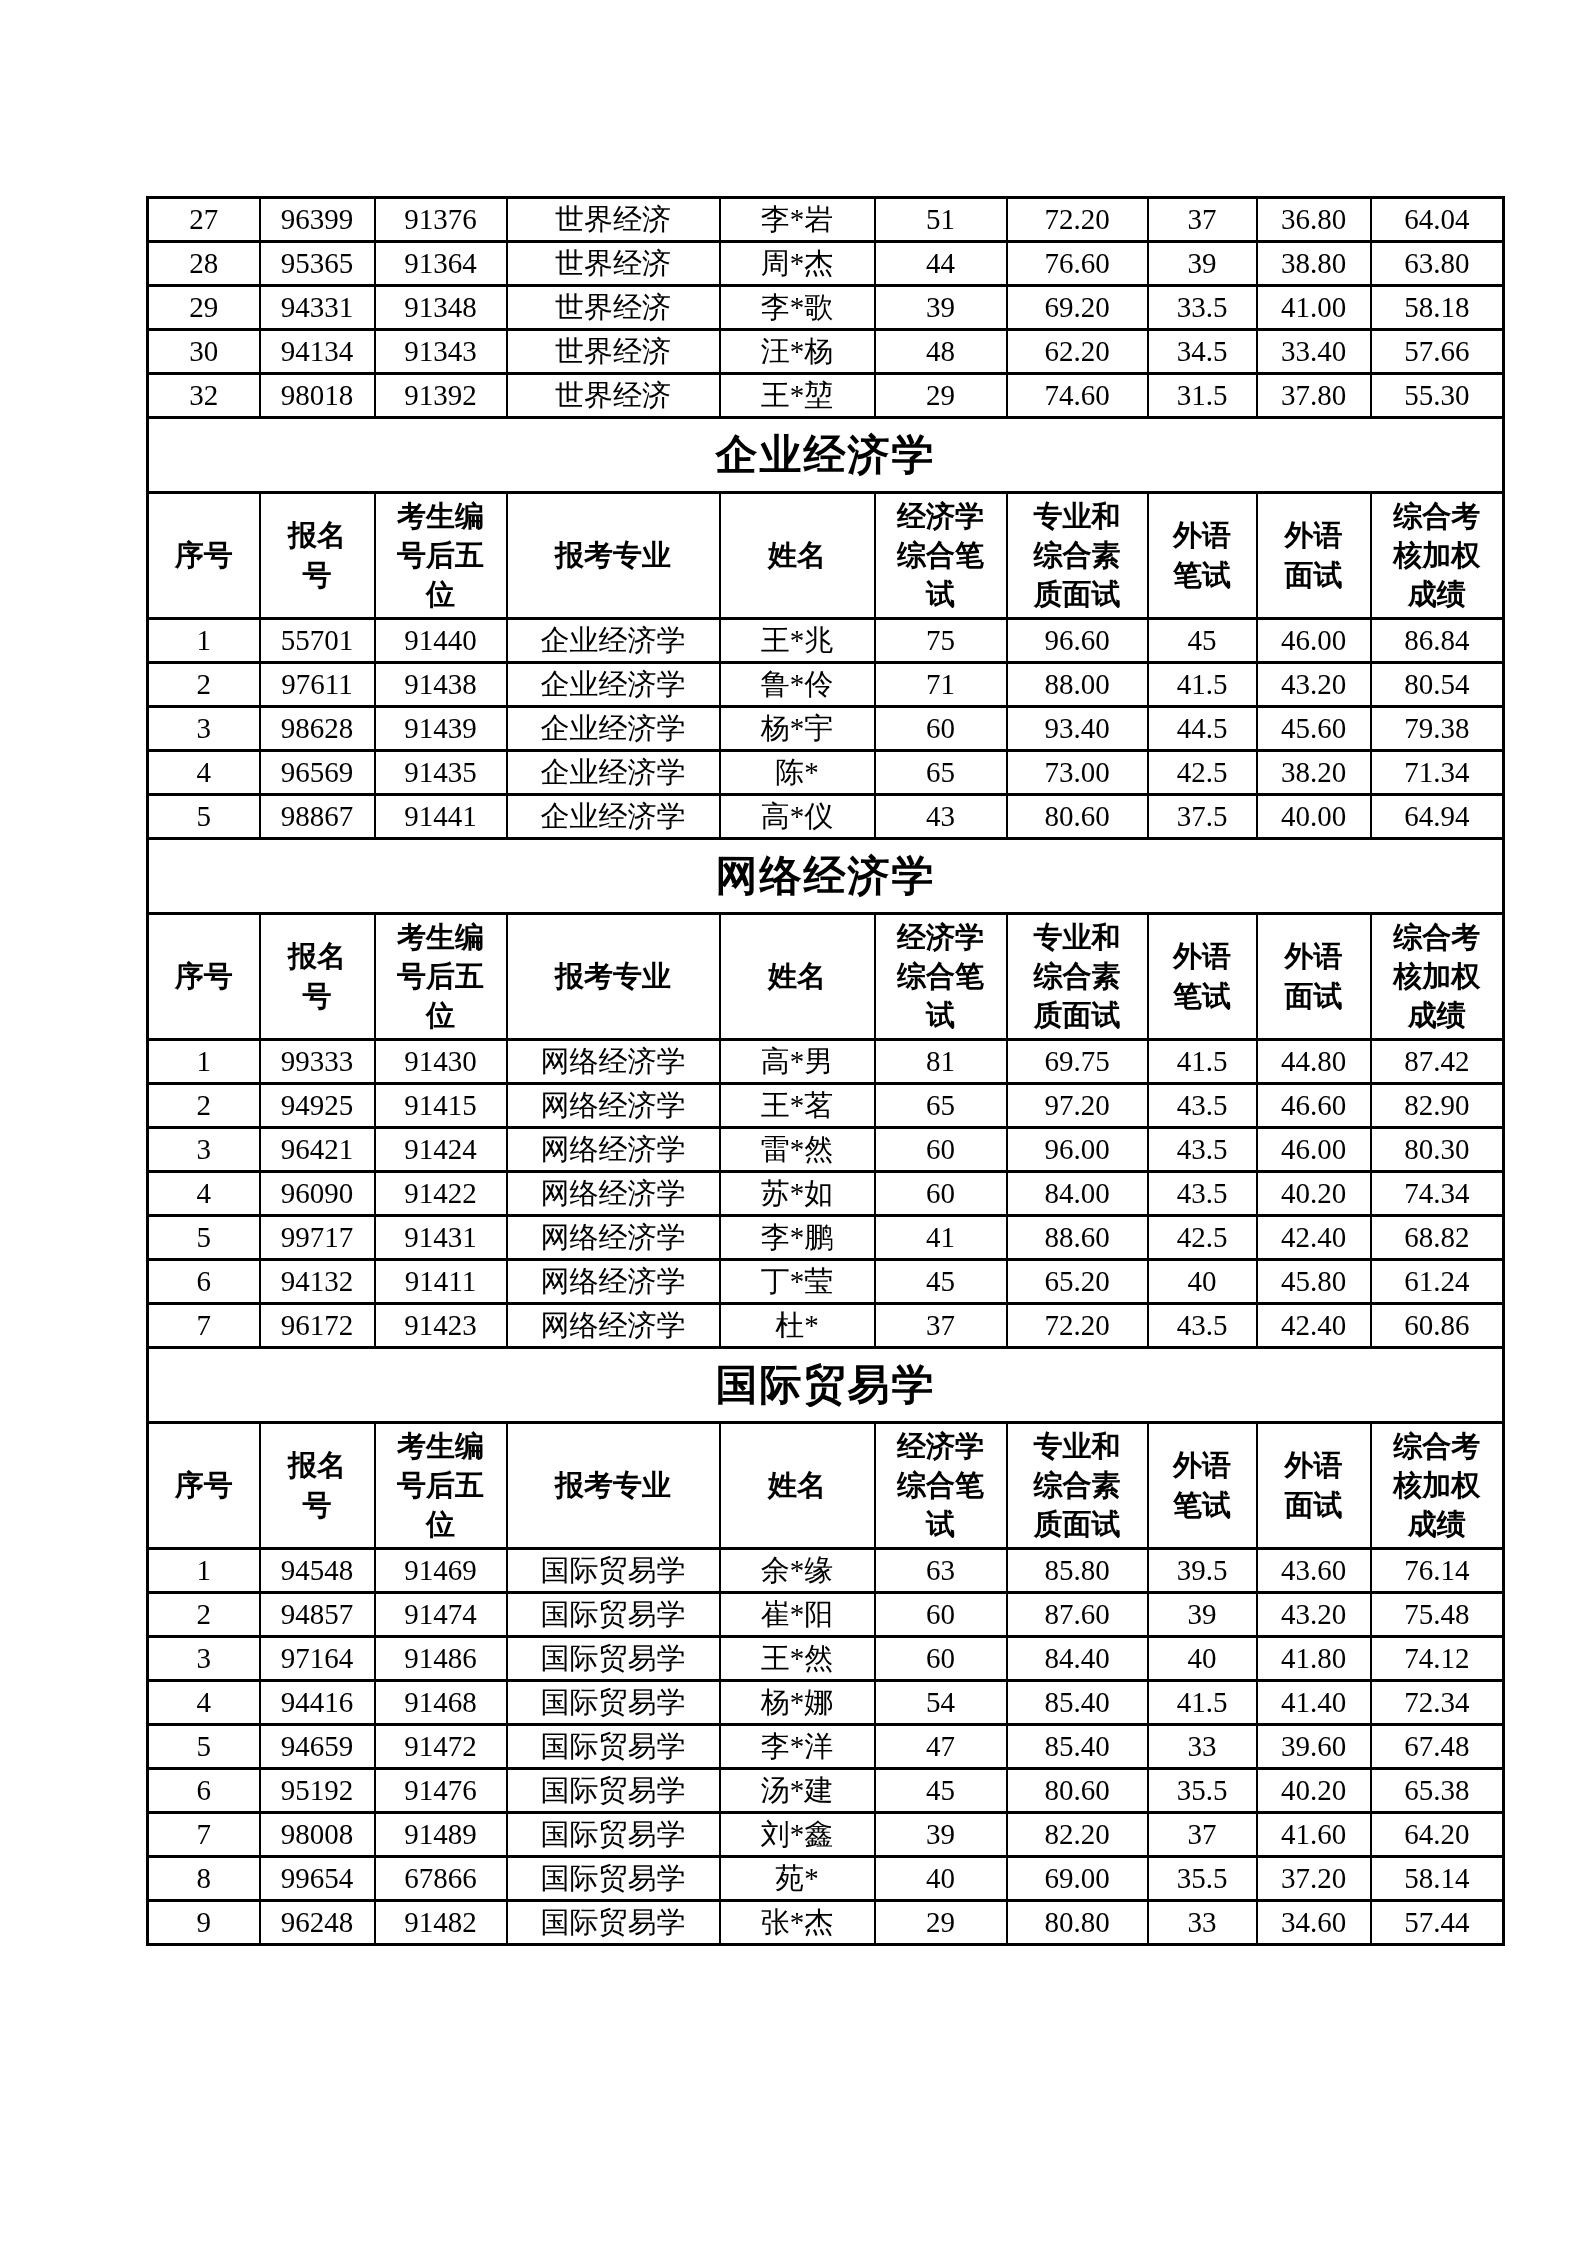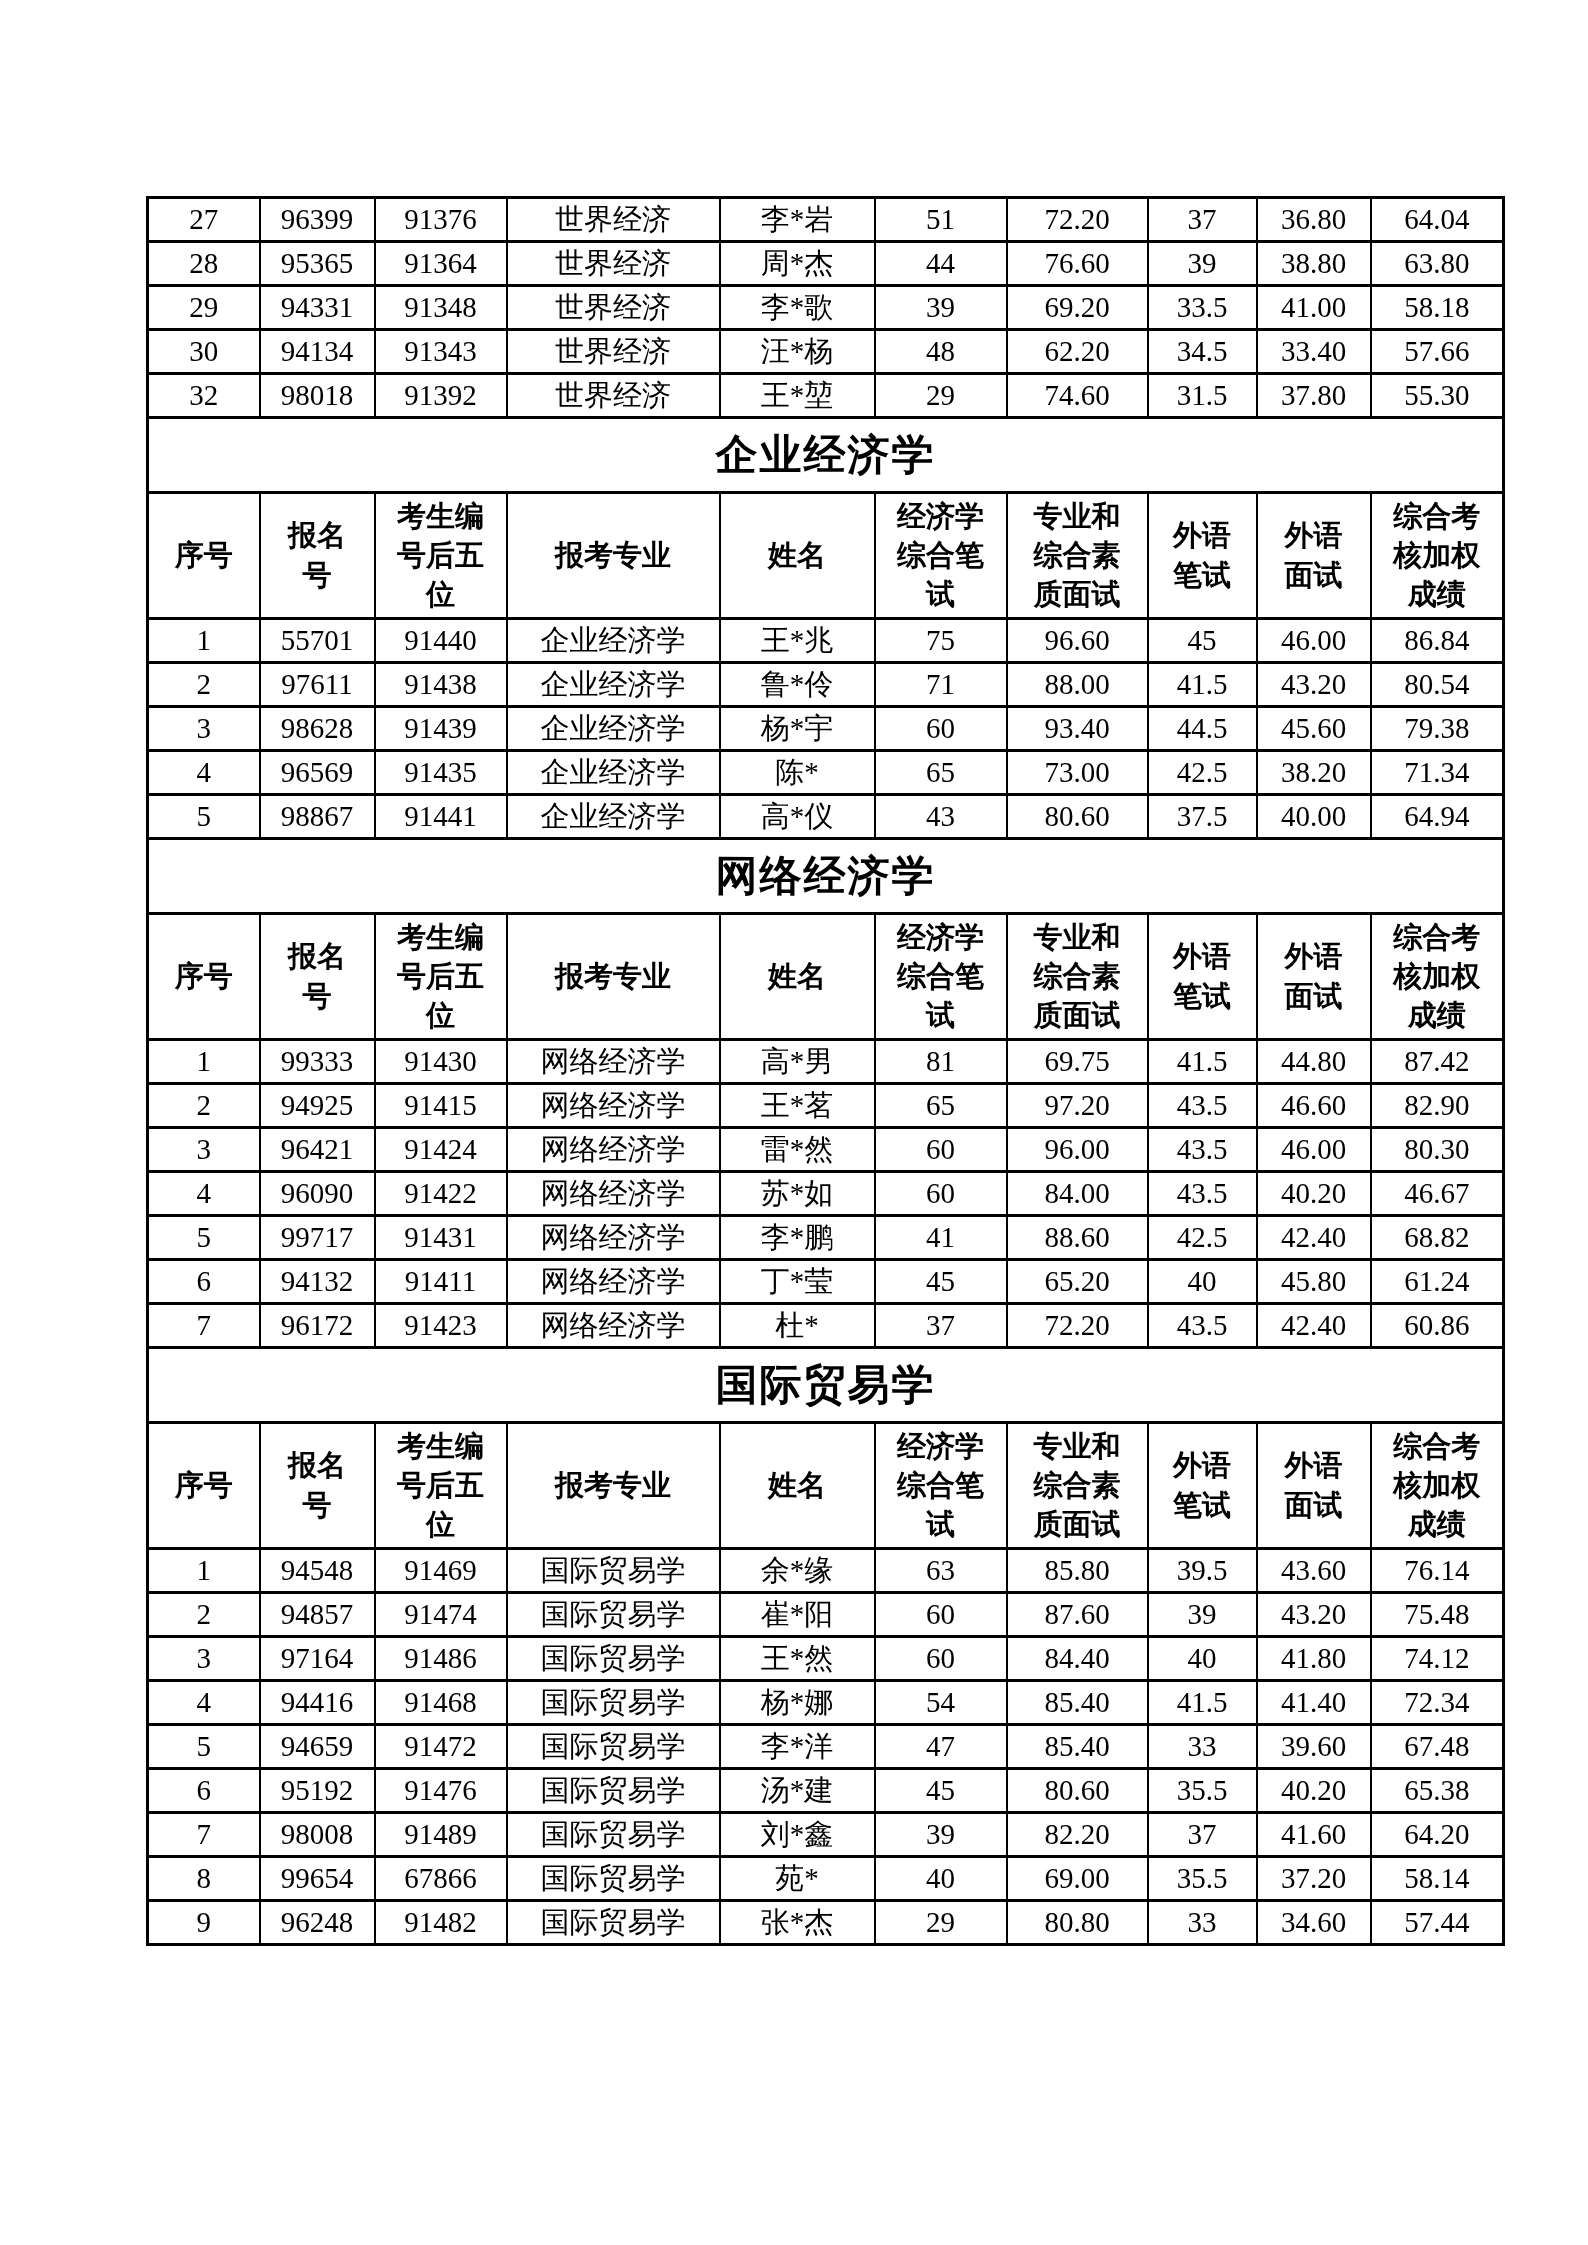--- a/index.html
+++ b/index.html
@@ -309,21 +309,21 @@
         <tr class="data-row">
           <td>4</td>
           <td>96090</td>
           <td>91422</td>
           <td>网络经济学</td>
           <td>苏*如</td>
           <td>60</td>
           <td>84.00</td>
           <td>43.5</td>
           <td>40.20</td>
-          <td class="weighted">46.67</td>
+          <td class="weighted">74.34</td>
         </tr>
         <tr class="data-row">
           <td>5</td>
           <td>99717</td>
           <td>91431</td>
           <td>网络经济学</td>
           <td>李*鹏</td>
           <td>41</td>
           <td>88.60</td>
           <td>42.5</td>

